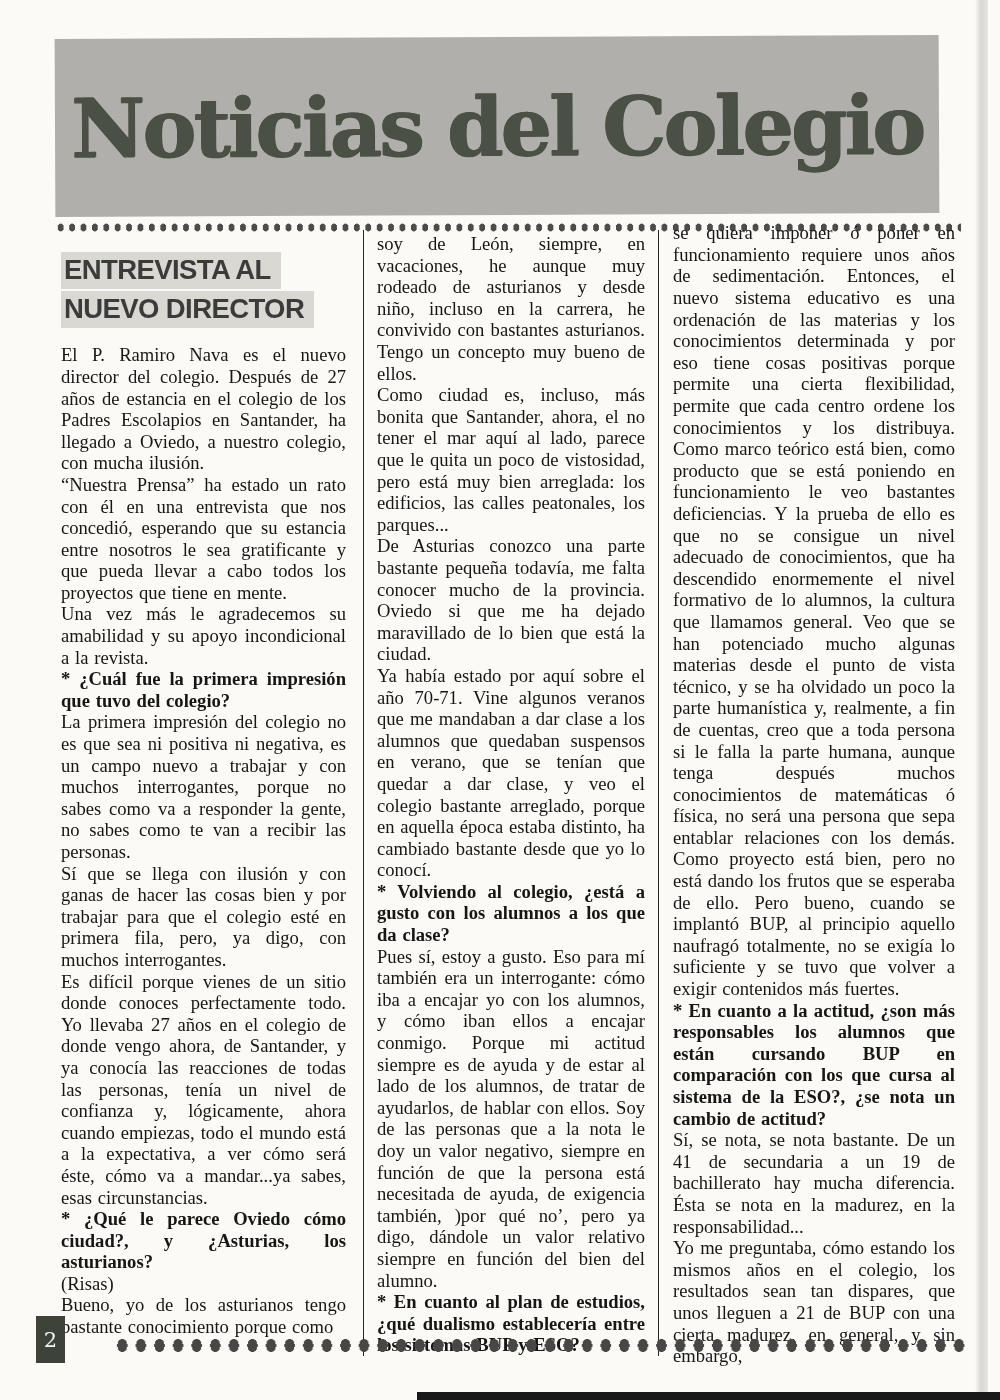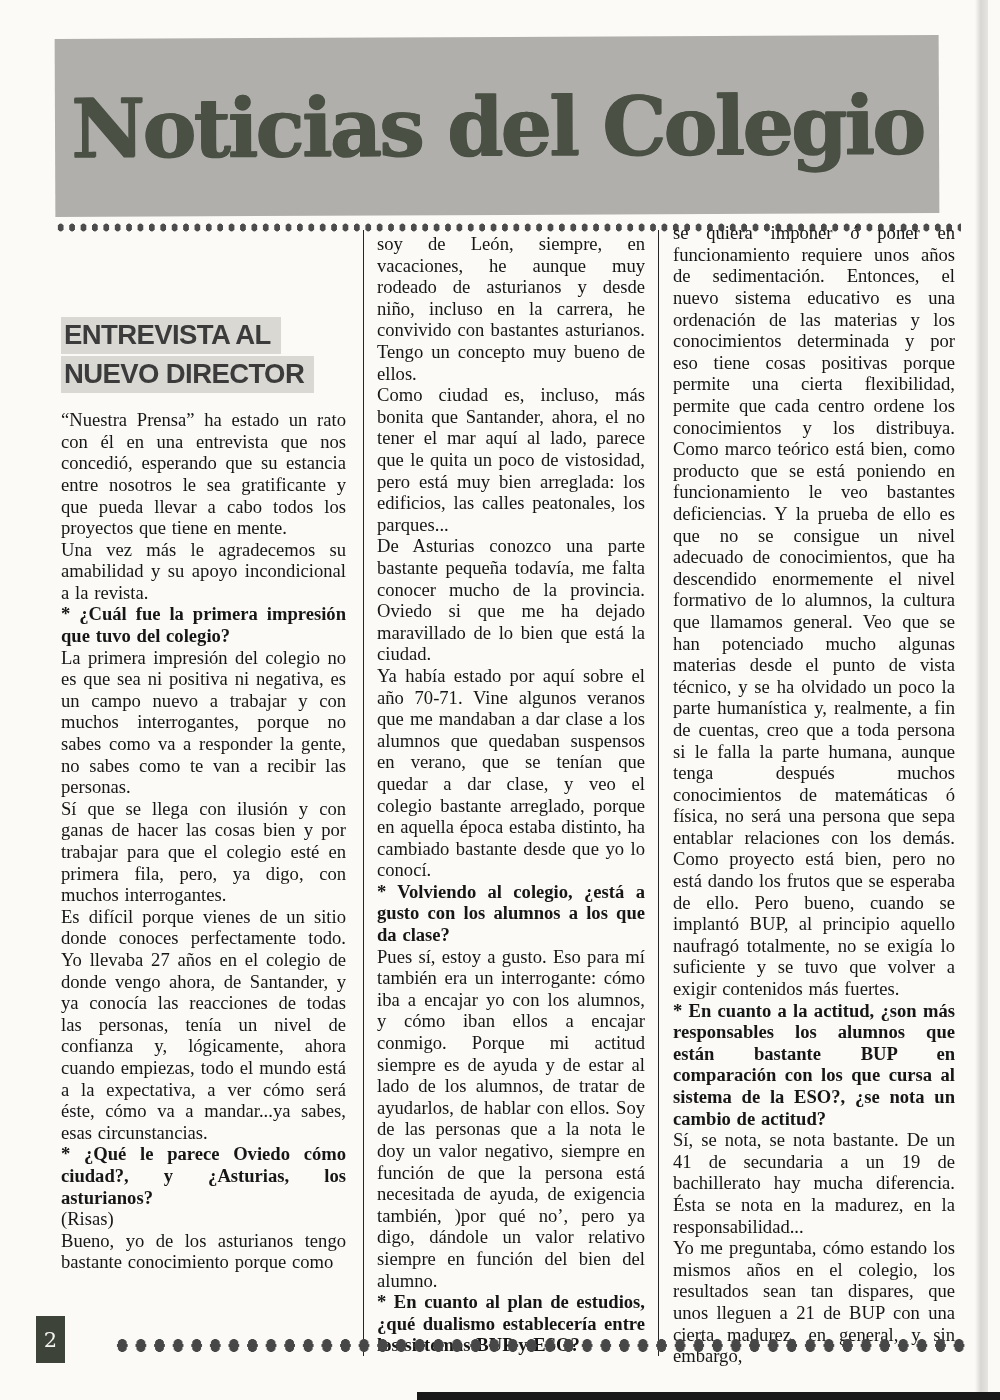--- a/index.html
+++ b/index.html
@@ -83,20 +83,21 @@
 </div>
 
 <div class="dots dots-top"></div>
 
 <div class="columns">
   <div class="column col-1">
     <div class="article-heading">
       <span>ENTREVISTA AL</span><br>
       <span>NUEVO DIRECTOR</span>
     </div>
+  <p class="block p">El P. Ramiro Nava es el nuevo director del colegio. Después de 27 años de estancia en el colegio de los Padres Escolapios en Santander, ha llegado a Oviedo, a nuestro colegio, con mucha ilusión.</p>
       <p class="block p">“Nuestra Prensa” ha estado un rato con él en una entrevista que nos concedió, esperando que su estancia entre nosotros le sea gratificante y que pueda llevar a cabo todos los proyectos que tiene en mente.</p>
       <p class="block p">Una vez más le agradecemos su amabilidad y su apoyo incondicional a la revista.</p>
       <p class="block q">* ¿Cuál fue la primera impresión que tuvo del colegio?</p>
       <p class="block p">La primera impresión del colegio no es que sea ni positiva ni negativa, es un campo nuevo a trabajar y con muchos interrogantes, porque no sabes como va a responder la gente, no sabes como te van a recibir las personas.</p>
       <p class="block p">Sí que se llega con ilusión y con ganas de hacer las cosas bien y por trabajar para que el colegio esté en primera fila, pero, ya digo, con muchos interrogantes.</p>
       <p class="block p">Es difícil porque vienes de un sitio donde conoces perfectamente todo. Yo llevaba 27 años en el colegio de donde vengo ahora, de Santander, y ya conocía las reacciones de todas las personas, tenía un nivel de confianza y, lógicamente, ahora cuando empiezas, todo el mundo está a la expectativa, a ver cómo será éste, cómo va a mandar...ya sabes, esas circunstancias.</p>
       <p class="block q">* ¿Qué le parece Oviedo cómo ciudad?, y ¿Asturias, los asturianos?</p>
       <p class="block p">(Risas)</p>
       <p class="block p">Bueno, yo de los asturianos tengo bastante conocimiento porque como</p>
     </div>
@@ -104,21 +105,21 @@
       <p class="block p">soy de León, siempre, en vacaciones, he aunque muy rodeado de asturianos y desde niño, incluso en la carrera, he convivido con bastantes asturianos. Tengo un concepto muy bueno de ellos.</p>
       <p class="block p">Como ciudad es, incluso, más bonita que Santander, ahora, el no tener el mar aquí al lado, parece que le quita un poco de vistosidad, pero está muy bien arreglada: los edificios, las calles peatonales, los parques...</p>
       <p class="block p">De Asturias conozco una parte bastante pequeña todavía, me falta conocer mucho de la provincia. Oviedo si que me ha dejado maravillado de lo bien que está la ciudad.</p>
       <p class="block p">Ya había estado por aquí sobre el año 70-71. Vine algunos veranos que me mandaban a dar clase a los alumnos que quedaban suspensos en verano, que se tenían que quedar a dar clase, y veo el colegio bastante arreglado, porque en aquella época estaba distinto, ha cambiado bastante desde que yo lo conocí.</p>
       <p class="block q">* Volviendo al colegio, ¿está a gusto con los alumnos a los que da clase?</p>
       <p class="block p">Pues sí, estoy a gusto. Eso para mí también era un interrogante: cómo iba a encajar yo con los alumnos, y cómo iban ellos a encajar conmigo. Porque mi actitud siempre es de ayuda y de estar al lado de los alumnos, de tratar de ayudarlos, de hablar con ellos. Soy de las personas que a la nota le doy un valor negativo, siempre en función de que la persona está necesitada de ayuda, de exigencia también, )por qué no’, pero ya digo, dándole un valor relativo siempre en función del bien del alumno.</p>
       <p class="block q">* En cuanto al plan de estudios, ¿qué dualismo establecería entre los sistemas BUP y ESO?</p>
     </div>
   <div class="column col-3">
       <p class="block p">se quiera imponer ó poner en funcionamiento requiere unos años de sedimentación. Entonces, el nuevo sistema educativo es una ordenación de las materias y los conocimientos determinada y por eso tiene cosas positivas porque permite una cierta flexibilidad, permite que cada centro ordene los conocimientos y los distribuya. Como marco teórico está bien, como producto que se está poniendo en funcionamiento le veo bastantes deficiencias. Y la prueba de ello es que no se consigue un nivel adecuado de conocimientos, que ha descendido enormemente el nivel formativo de lo alumnos, la cultura que llamamos general. Veo que se han potenciado mucho algunas materias desde el punto de vista técnico, y se ha olvidado un poco la parte humanística y, realmente, a fin de cuentas, creo que a toda persona si le falla la parte humana, aunque tenga después muchos conocimientos de matemáticas ó física, no será una persona que sepa entablar relaciones con los demás. Como proyecto está bien, pero no está dando los frutos que se esperaba de ello. Pero bueno, cuando se implantó BUP, al principio aquello naufragó totalmente, no se exigía lo suficiente y se tuvo que volver a exigir contenidos más fuertes.</p>
-      <p class="block q">* En cuanto a la actitud, ¿son más responsables los alumnos que están bastante BUP en comparación con los que cursa al sistema de la ESO?, ¿se nota un cambio de actitud?</p>
+      <p class="block q">* En cuanto a la actitud, ¿son más responsables los alumnos que están cursando BUP en comparación con los que cursa al sistema de la ESO?, ¿se nota un cambio de actitud?</p>
       <p class="block p">Sí, se nota, se nota bastante. De un 41 de secundaria a un 19 de bachillerato hay mucha diferencia. Ésta se nota en la madurez, en la responsabilidad...</p>
       <p class="block p">Yo me preguntaba, cómo estando los mismos años en el colegio, los resultados sean tan dispares, que unos lleguen a 21 de BUP con una cierta madurez, en general, y sin embargo,</p>
     </div>
 </div>
 
 <div class="page-badge">
   <span>2</span>
 </div>
 
 <div class="dots dots-bottom"></div>

